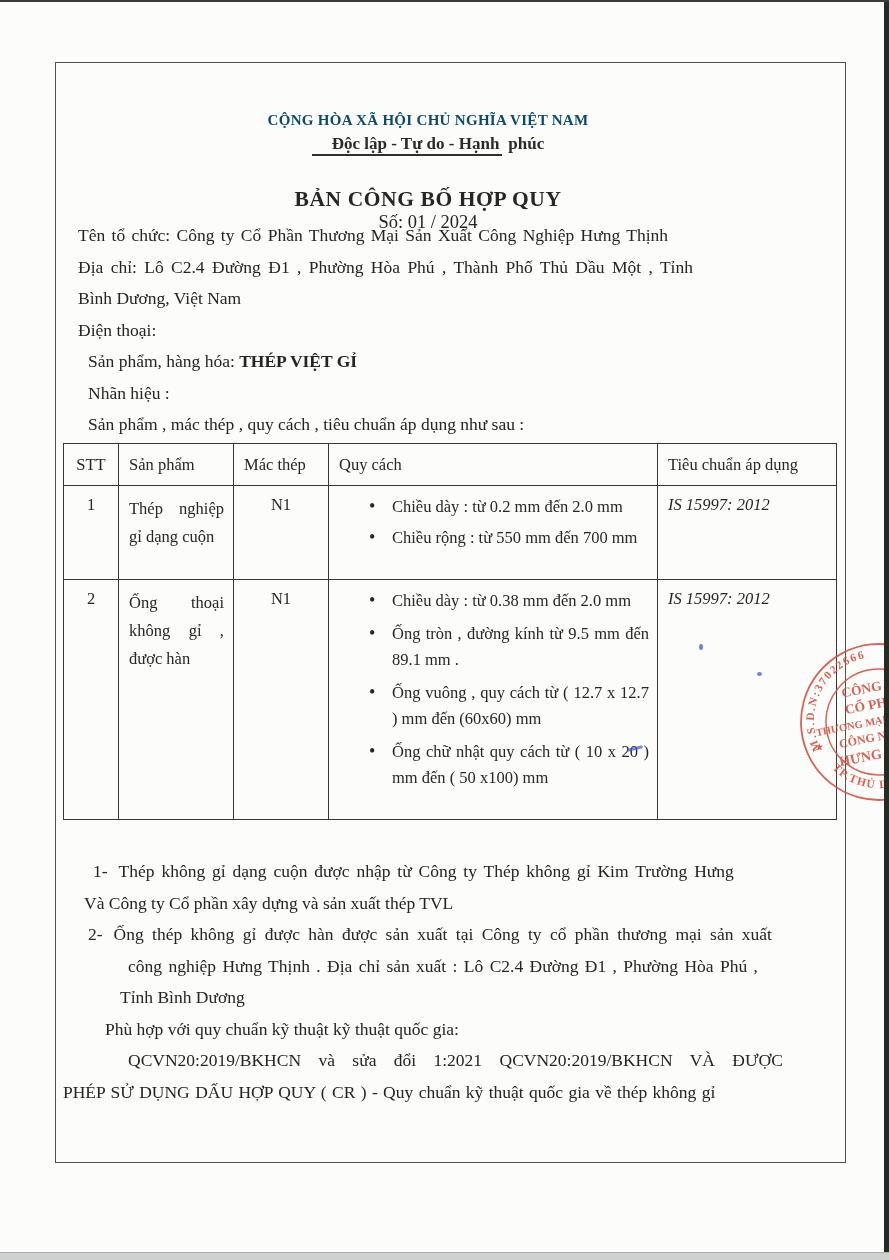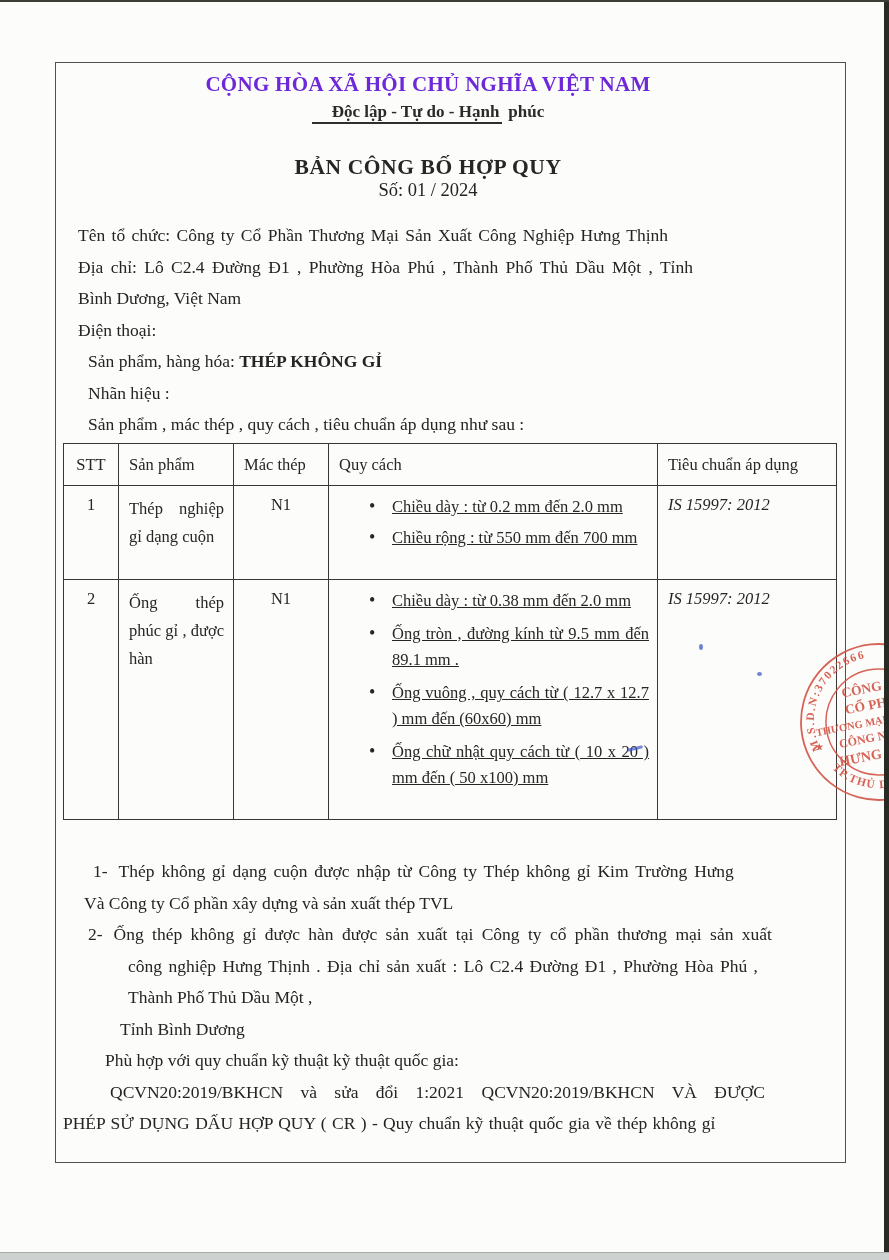--- a/index.html
+++ b/index.html
@@ -11,21 +11,21 @@
   }
   
   .scan-top    { position:absolute; left:0; top:0; width:100%; height:2px; background:#3c3f38; z-index:32; }
   .scan-right  { position:absolute; right:0; top:0; width:5px; height:100%; background:#272b23; z-index:30; }
   .scan-bottom { position:absolute; left:0; top:1252px; width:100%; height:8px; background:#cdd1cf; border-top:1px solid #a8adaa; z-index:31; }
 
   .frame { position:absolute; left:55px; top:62px; width:789px; height:1099px; border:1.5px solid #50504e; z-index:1; }
 
   
   .header-block { position:absolute; left:56px; top:72px; width:744px; text-align:center; z-index:2; }
-  .republic  { font-weight:bold; font-size:21px; letter-spacing:.3px; color:#6d28d9; }
+  .republic  { font-weight:bold; font-size:15px; letter-spacing:.3px; color:#0c4a6e;margin-top:40px; }
   .motto     { margin-top:5px; font-weight:bold; font-size:17px; color:#2a2a2a; }
   .motto .underl { border-bottom:2px solid #2f2f2f; padding:0 3px 1px 20px; }
   .motto .tail   { margin-left:6px; }
   .doc-title  { margin-top:33px; font-weight:bold; font-size:21.5px; letter-spacing:.6px; color:#262626; }
   .doc-number { font-size:18.5px; }
 
   
   .info-block { position:absolute; left:59px; top:220px; width:766px; font-size:17.5px; line-height:31.5px; z-index:2; }
   .ind1 { margin-left:19px; }
   .ind2 { margin-left:29px; }
@@ -35,39 +35,39 @@
 
   
   .doc-table { position:absolute; left:63px; top:443px; z-index:2;
                border-collapse:collapse; table-layout:fixed; font-size:16.5px; color:#262626; }
   .doc-table th, .doc-table td { border:1.5px solid #373737; vertical-align:top; background:transparent; }
   .doc-table th { font-weight:normal; height:41px; vertical-align:middle; text-align:left; padding:0 4px 0 10px; }
   .doc-table th.h-stt { text-align:center; padding:0; }
   .c-stt { text-align:center; padding-top:9px; }
   .c-sp  { text-align:justify; padding:9px 9px 0 10px; line-height:28px; }
   .c-mt  { text-align:center; padding-top:9px; }
-  .c-qc  { padding:8px 8px 0 34px;text-decoration:underline; }
+  .c-qc  { padding:8px 8px 0 34px; }
   .c-tc  { padding:9px 4px 0 10px;font-style:italic; }
   .qc-item { position:relative; padding-left:29px; text-align:justify; line-height:26px; }
   .qc-item::before { content:"•"; position:absolute; left:6px; top:-1px; font-size:18px; }
   .r1 .qc-item { margin-bottom:5px; }
   .r2 .qc-item { margin-bottom:7px; }
 
   
   .notes-block { position:absolute; left:56px; top:856px; width:766px; font-size:17.5px; line-height:31.5px; z-index:2; }
   .nmark { display:inline-block; }
   .ntext { padding-left:11px; }
   .n1l1 { margin-left:37px; word-spacing:2.5px; }
   .n1l2 { margin-left:28px;font-family:Liberation Serif, serif; }
   .n2l1 { margin-left:32px; word-spacing:4px; }
   .n2l2 { margin-left:72px; word-spacing:2px; }
   .n2l3 { margin-left:72px; }
   .prov { margin-left:64px; }
   .conf { margin-left:49px; }
-  .qc1  { margin-left:54px; word-spacing:13px; }
+  .qc1  { margin-left:72px; word-spacing:13px; }
   .qc2  { margin-left:7px;  word-spacing:1px; }
 
   
   .stamp { position:absolute; left:769px; top:612px; z-index:20; opacity:.92;
            transform:rotate(-6deg); transform-origin:50% 50%; }
 
   
   .ink { position:absolute; background:#4059c8; border-radius:50%; opacity:.75; z-index:3; }
   .ink-a { left:699px; top:644px; width:4px; height:6px; }
   .ink-b { left:757px; top:672px; width:5px; height:4px; }
@@ -93,21 +93,21 @@
     <div class="doc-number">Số: 01 / 2024</div>
   </div>
 
   <div class="info-block">
     <div class="ind1 ws2">Tên tổ chức: Công ty Cổ Phần Thương Mại Sản Xuất Công Nghiệp Hưng Thịnh</div>
     <div class="ind1 ws3">Địa chỉ: Lô C2.4 Đường Đ1 , Phường Hòa Phú , Thành Phố Thủ Dầu Một , Tỉnh</div>
     <div class="ind1">Bình Dương, Việt Nam</div>
     <div class="ind1">Điện thoại:</div>
     <div class="ind2">
       <span>Sản phẩm, hàng hóa:</span>
-      <span class="bold">THÉP KHÔNG GỈ</span>
+      <span class="bold">THÉP VIỆT GỈ</span>
     </div>
     <div class="ind2">Nhãn hiệu :</div>
     <div class="ind2">Sản phẩm , mác thép , quy cách , tiêu chuẩn áp dụng như sau :</div>
   </div>
 
   <table class="doc-table">
     <colgroup>
       <col style="width:55px">
         <col style="width:115px">
         <col style="width:95px">
@@ -127,21 +127,21 @@
       <td class="c-sp">Thép nghiệp gỉ dạng cuộn</td>
       <td class="c-mt">N1</td>
       <td class="c-qc">
         <div class="qc-item">Chiều dày : từ 0.2 mm đến 2.0 mm</div>
         <div class="qc-item">Chiều rộng : từ 550 mm đến 700 mm</div>
       </td>
       <td class="c-tc">IS 15997: 2012</td>
     </tr>
     <tr class="r2" style="height:240px">
       <td class="c-stt">2</td>
-      <td class="c-sp">Ống thép phúc gỉ , được hàn</td>
+      <td class="c-sp">Ống thoại không gỉ , được hàn</td>
       <td class="c-mt">N1</td>
       <td class="c-qc">
         <div class="qc-item">Chiều dày : từ 0.38 mm đến 2.0 mm</div>
         <div class="qc-item">Ống tròn , đường kính từ 9.5 mm đến 89.1 mm .</div>
         <div class="qc-item">Ống vuông , quy cách từ ( 12.7 x 12.7 ) mm đến (60x60) mm</div>
         <div class="qc-item">Ống chữ nhật quy cách từ ( 10 x 20 ) mm đến ( 50 x100) mm</div>
       </td>
       <td class="c-tc">IS 15997: 2012</td>
     </tr>
   </tbody>
@@ -149,21 +149,20 @@
 
   <div class="notes-block">
     <div class="n1l1">
       <span class="nmark">1-</span><span class="ntext">Thép không gỉ dạng cuộn được nhập từ Công ty Thép không gỉ Kim Trường Hưng</span>
     </div>
     <div class="n1l2">Và Công ty Cổ phần xây dựng và sản xuất thép TVL</div>
     <div class="n2l1">
       <span class="nmark">2-</span><span class="ntext">Ống thép không gỉ được hàn được sản xuất tại Công ty cổ phần thương mại sản xuất</span>
     </div>
     <div class="n2l2">công nghiệp Hưng Thịnh . Địa chỉ sản xuất : Lô C2.4 Đường Đ1 , Phường Hòa Phú ,</div>
-    <div class="n2l3">Thành Phố Thủ Dầu Một ,</div>
     <div class="prov">Tỉnh Bình Dương</div>
     <div class="conf">Phù hợp với quy chuẩn kỹ thuật kỹ thuật quốc gia:</div>
     <div class="qc1">QCVN20:2019/BKHCN và sửa đổi 1:2021 QCVN20:2019/BKHCN VÀ ĐƯỢC</div>
     <div class="qc2">PHÉP SỬ DỤNG DẤU HỢP QUY ( CR ) - Quy chuẩn kỹ thuật quốc gia về thép không gỉ</div>
   </div>
 
   <svg class="stamp" width="220" height="220" viewBox="0 0 220 220">
     <circle cx="110" cy="110" r="78" fill="none" stroke="#d4574a" stroke-width="1.8"></circle>
     <circle cx="110" cy="110" r="53" fill="none" stroke="#d4574a" stroke-width="1.5"></circle>
     <path id="arcTop" d="M 54.6 142 A 64 64 0 1 1 165.4 78" fill="none"></path>

